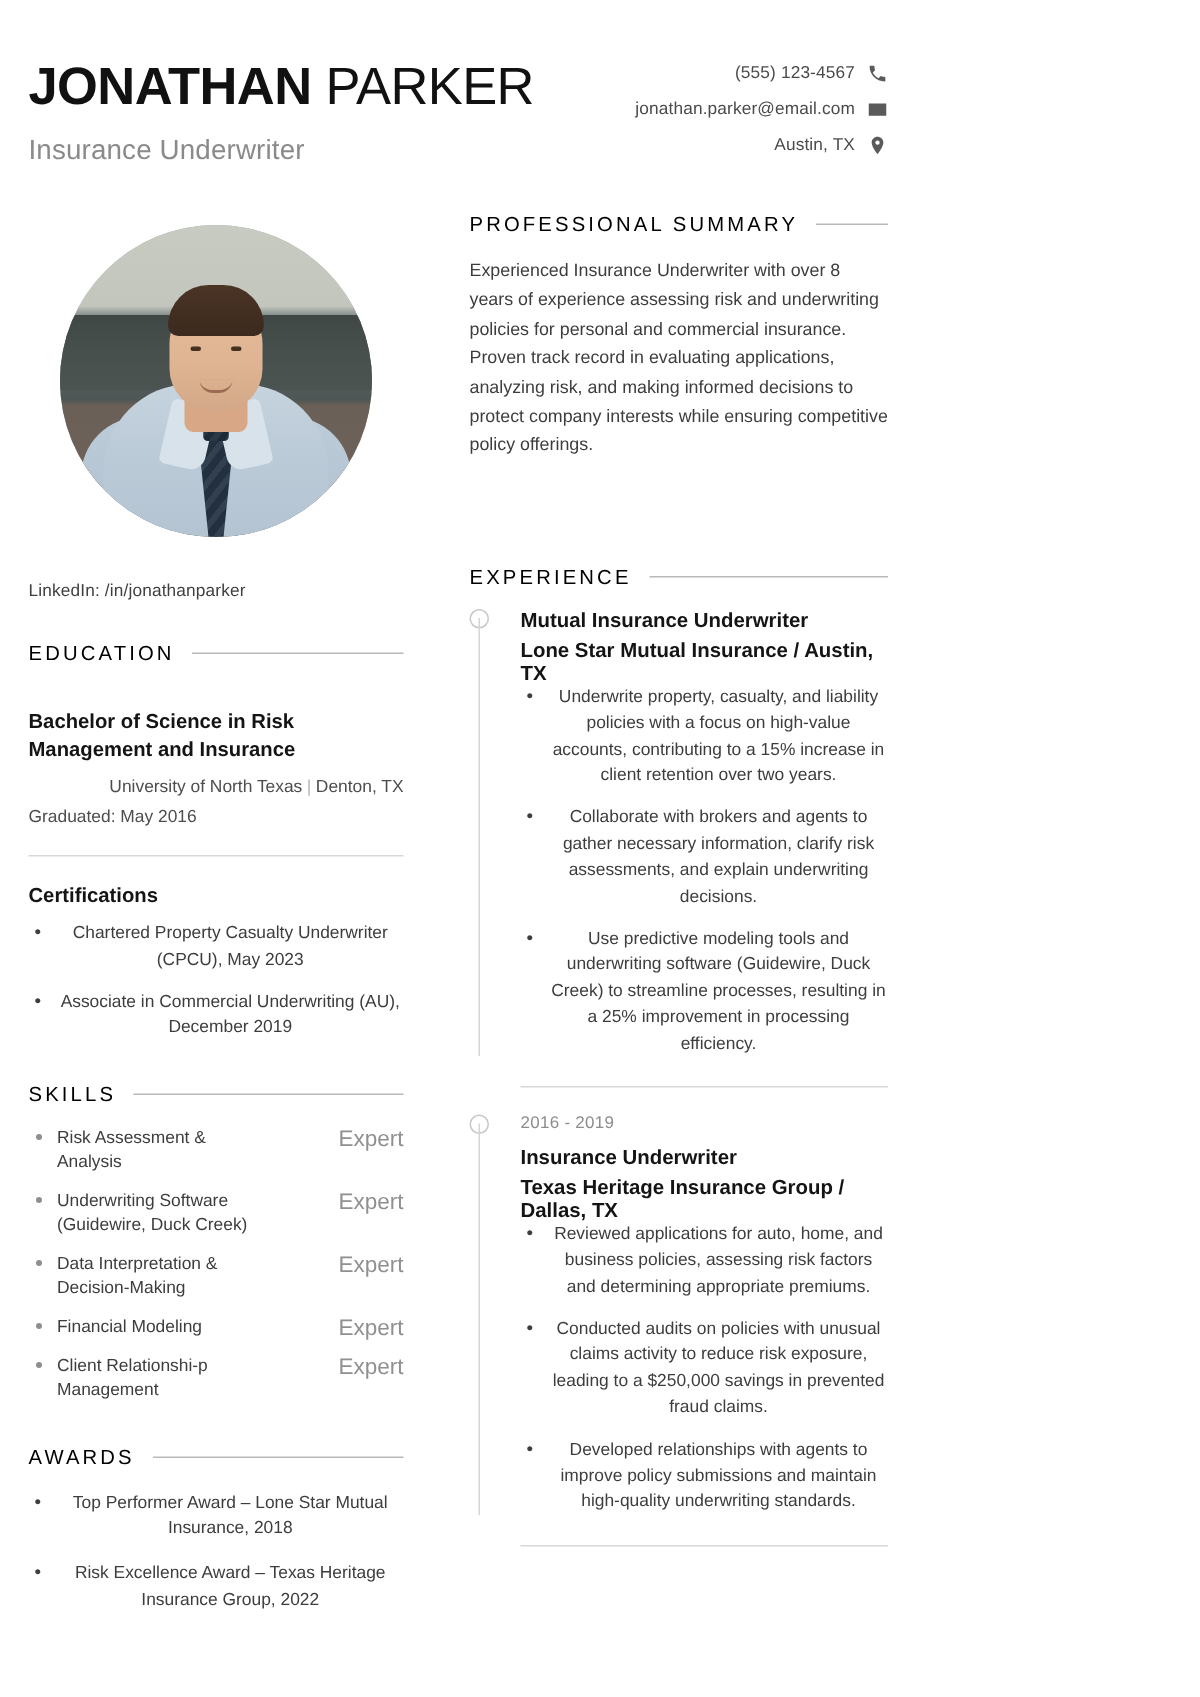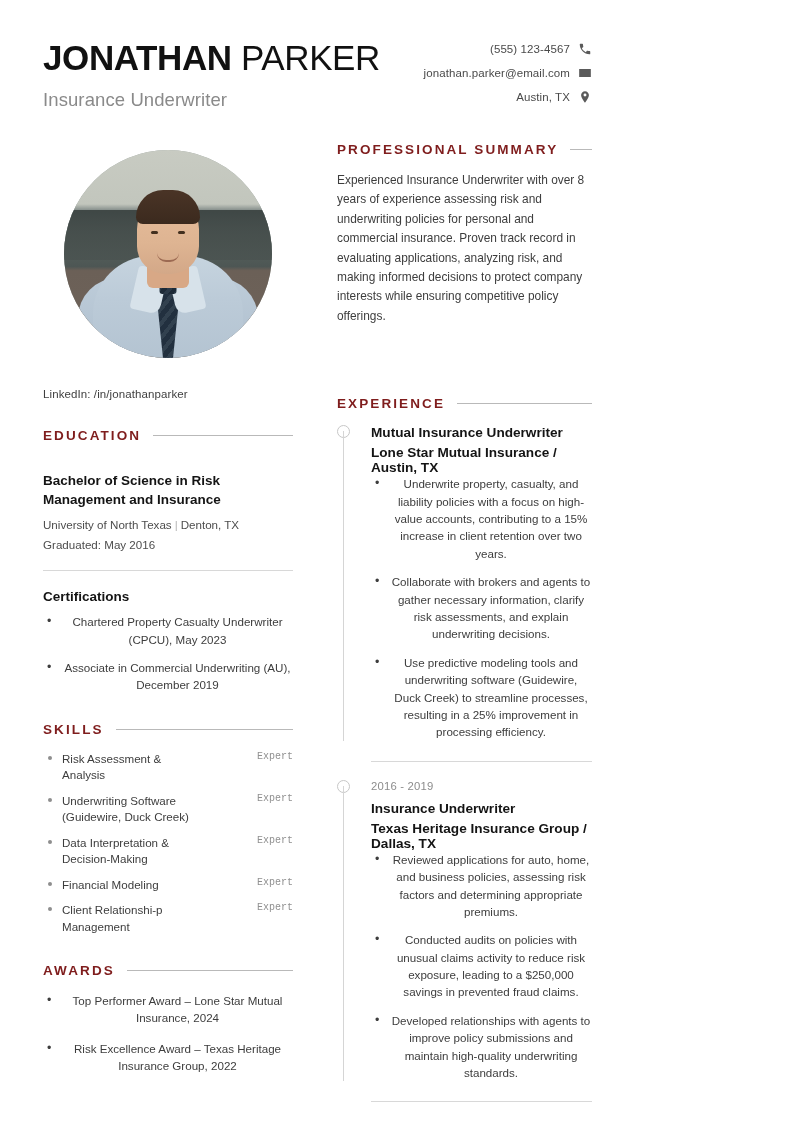--- a/index.html
+++ b/index.html
@@ -5,21 +5,21 @@
   * { box-sizing: border-box; }
   html, body { margin: 0; padding: 0; }
   body {
     width: 800px;
     height: 1131px;
     background: #ffffff;
     font-family: "Liberation Sans", sans-serif;
     color: #1c1c1c;
     -webkit-font-smoothing: antialiased;
   }
-  .page { position: relative; width: 632px; height: 1131px; padding: 36px 40px 0 43px; }
+  .page { position: relative; width: 632px; height: 1131px; padding: 36px 40px 0 19px; }
 
   
   .header { display: flex; align-items: flex-start; justify-content: space-between; }
   .name-block { padding-top: 4px; }
   .name { font-size: 35px; line-height: 1.05; letter-spacing: -0.4px; color: #111111; }
   .name .first { font-weight: 700; }
   .name .last { font-weight: 400; }
   .job-title { margin-top: 12px; font-size: 18.5px; color: #8a8a8a; font-weight: 400; letter-spacing: 0.1px; }
 
   .contact { padding-top: 6px; }
@@ -73,43 +73,43 @@
       width: 22px; height: 9px; border-bottom: 2.5px solid #9c6a52; border-radius: 0 0 12px 12px; }
   .ph-eyeL { position: absolute; left: 50%; bottom: 124px; transform: translateX(-17px);
       width: 7px; height: 3px; background: #43301f; border-radius: 2px; }
   .ph-eyeR { position: absolute; left: 50%; bottom: 124px; transform: translateX(10px);
       width: 7px; height: 3px; background: #43301f; border-radius: 2px; }
 
   .linkedin { margin-top: 30px; font-size: 11.5px; color: #3f3f3f; letter-spacing: .1px; }
 
   
   .sec-head { display: flex; align-items: center; gap: 12px; margin-bottom: 14px; }
-  .sec-head .txt { font-size: 13.5px; font-weight: 700; letter-spacing: 2.1px; color: #7f1d1d; white-space: nowrap; }
+  .sec-head .txt { font-size: 13.5px; font-weight: 400; letter-spacing: 2.1px; color: #000000; white-space: nowrap; }
   .sec-head .rule { flex: 1; height: 1px; background: #b9b9b9; }
   .sec-left { margin-top: 28px; }
 
   .edu-degree { font-size: 13.5px; font-weight: 700; line-height: 1.42; color: #141414; margin-top: 28px; }
-  .edu-school { margin-top: 9px; font-size: 11.6px; color: #4d4d4d; }
+  .edu-school { margin-top: 9px; font-size: 11.6px; color: #4d4d4d; text-align: right; }
   .edu-school .sep { color: #b5b5b5; padding: 0 3px; }
   .edu-grad { margin-top: 7px; font-size: 11.6px; color: #4d4d4d; }
 
   .divider { height: 1px; background: #d8d8d8; margin: 19px 0 18px 0; }
 
   .sub-head { font-size: 13.5px; font-weight: 700; color: #141414; margin-bottom: 9px; }
 
   ul.blist { list-style: none; margin: 0; padding: 0; text-align: center; }
   ul.blist li { position: relative; padding-left: 19px; margin-bottom: 11px; font-size: 11.6px; line-height: 1.5; color: #3d3d3d; }
   ul.blist li:last-child { margin-bottom: 0; }
   ul.blist li::before { content: "•"; position: absolute; left: 4px; top: -1px; color: #3d3d3d; font-size: 12.5px; }
 
   
   .skill-row { display: flex; align-items: flex-start; justify-content: space-between; margin-bottom: 9px; }
   .skill-name { position: relative; padding-left: 19px; font-size: 11.6px; line-height: 1.42; color: #3d3d3d; max-width: 160px; }
   .skill-name::before { content: ""; position: absolute; left: 5px; top: 5px; width: 4px; height: 4px; background: #8e8e8e; border-radius: 50%; }
-  .skill-level { font-size: 10px; color: #909090; white-space: nowrap; padding-left: 8px; font-family: Liberation Mono, monospace; }
+  .skill-level { font-size: 15px; color: #909090; white-space: nowrap; padding-left: 8px; }
 
   
   ul.awards li { margin-bottom: 13px; }
 
   
   .exp-list { position: relative; }
   .exp-item { position: relative; padding-left: 34px; }
   .exp-rail { position: absolute; left: 6px; top: 6px; bottom: 0; width: 1px; background: #d5d5d5; }
   .exp-dot { position: absolute; left: 0; top: 0; width: 13px; height: 13px; border-radius: 50%;
       border: 1px solid #c7c7c7; background: #ffffff; }
@@ -238,21 +238,21 @@
           </div>
         </div>
       </div>
 
       <div class="sec-left">
         <div class="sec-head">
           <span class="txt">AWARDS</span>
           <span class="rule"></span>
         </div>
         <ul class="blist awards">
-          <li>Top Performer Award – Lone Star Mutual Insurance, 2024</li>
+          <li>Top Performer Award – Lone Star Mutual Insurance, 2018</li>
           <li>Risk Excellence Award – Texas Heritage Insurance Group, 2022</li>
         </ul>
       </div>
 
     </div>
 
     <div class="col-right">
 
       <div>
         <div class="sec-head">

